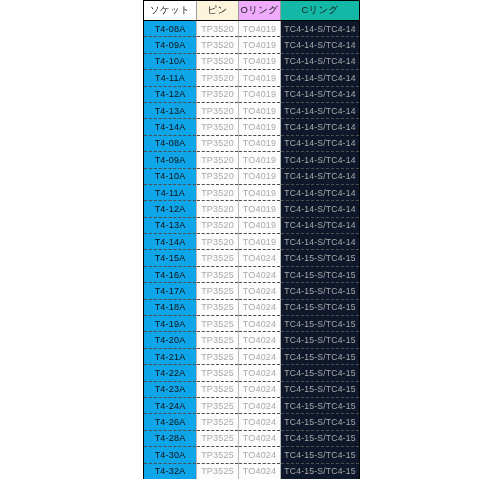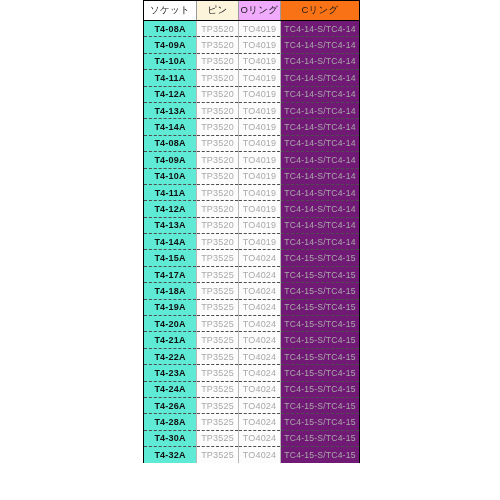--- a/index.html
+++ b/index.html
@@ -48,54 +48,53 @@
     border-bottom: 1px solid #000000;
     border-left: 1px solid #9a9a9a;
     letter-spacing: 0.3px;
     white-space: nowrap;
   }
   thead th:first-child { border-left: none; }
 
   th.h-socket { background: #ffffff; }
   th.h-pin    { background: #fdf4dc; }
   th.h-oring  { background: #f0abfc; }
-  th.h-cring  { background: #f97316; }
+  th.h-cring  { background: #14b8a6; }
 
   tbody td {
     height: 15.4px;
     padding: 0 3px;
     margin: 0;
     font-size: 9px;
     text-align: center;
     vertical-align: middle;
     white-space: nowrap;
     border-top: 1px dashed #4d4d4d;
     border-left: 1px solid #b8b8b8;
     background: #ffffff;
     letter-spacing: 0.2px;
   }
   tbody tr:first-child td { border-top: none; }
   tbody td:first-child { border-left: none; }
 
   td.v-socket {
     color: #111111;
-    background: #5eead4;
-    font-weight: bold;
+    background: #0ea5e9;
   }
   td.v-pin {
     color: #a9a9a9;
     background: #fcfcfc;
   }
   td.v-oring {
     color: #a9a9a9;
     background: #fcfcfc;
   }
   td.v-cring {
     color: #a9a9a9;
-    background: #701a75;
+    background: #0f172a;
     font-size: 8.6px;
   }
 </style>
 </head>
 <body>
 
 <div id="table-wrap">
   <table class="parts">
     <colgroup>
       <col class="c-socket">
@@ -196,20 +195,26 @@
           <td class="v-oring">TO4019</td>
           <td class="v-cring">TC4-14-S/TC4-14</td>
         </tr>
         <tr>
           <td class="v-socket">T4-15A</td>
           <td class="v-pin">TP3525</td>
           <td class="v-oring">TO4024</td>
           <td class="v-cring">TC4-15-S/TC4-15</td>
         </tr>
         <tr>
+          <td class="v-socket">T4-16A</td>
+          <td class="v-pin">TP3525</td>
+          <td class="v-oring">TO4024</td>
+          <td class="v-cring">TC4-15-S/TC4-15</td>
+        </tr>
+        <tr>
           <td class="v-socket">T4-17A</td>
           <td class="v-pin">TP3525</td>
           <td class="v-oring">TO4024</td>
           <td class="v-cring">TC4-15-S/TC4-15</td>
         </tr>
         <tr>
           <td class="v-socket">T4-18A</td>
           <td class="v-pin">TP3525</td>
           <td class="v-oring">TO4024</td>
           <td class="v-cring">TC4-15-S/TC4-15</td>

